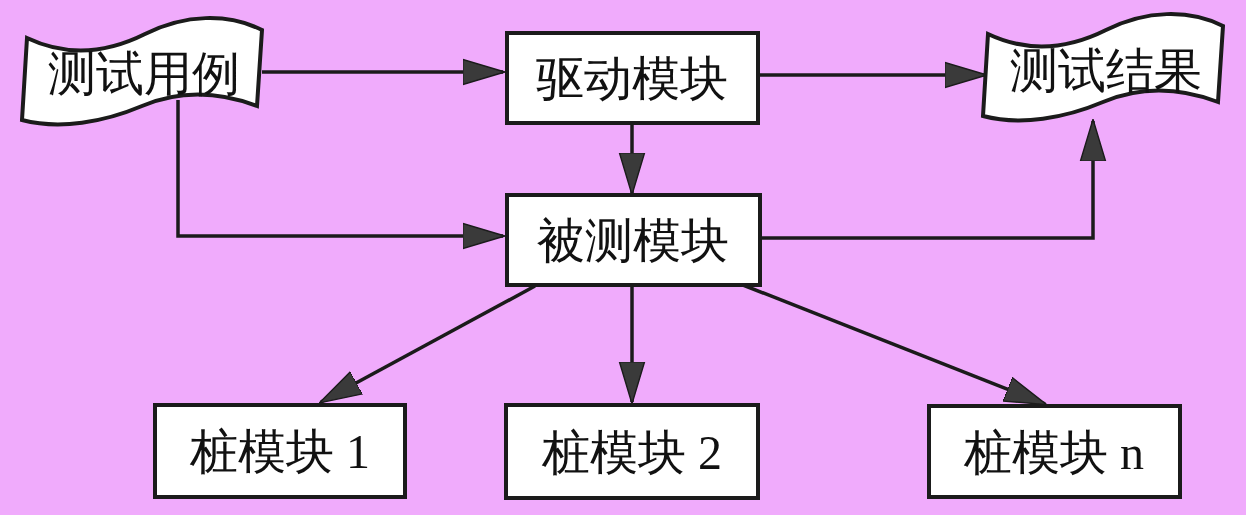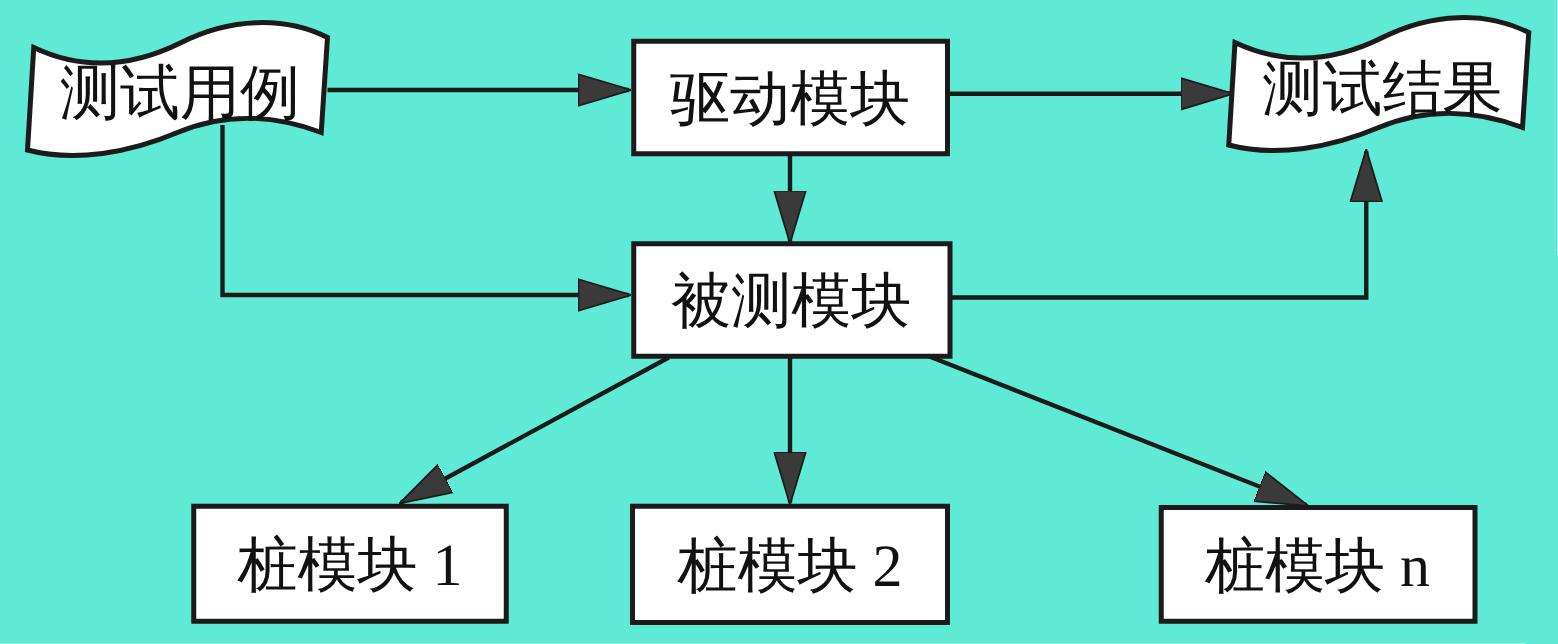--- a/index.html
+++ b/index.html
@@ -4,21 +4,21 @@
 <style>
   html, body {
     margin: 0;
     padding: 0;
     background: #ffffff;
   }
   .sheet {
     position: relative;
     width: 1246px;
     height: 515px;
-    background: #5eead4;
+    background: #f0abfc;
     overflow: hidden;
   }
   svg {
     display: block;
   }
   .node-shape {
     fill: #ffffff;
     stroke: #1b1b1b;
     stroke-width: 4;
   }

